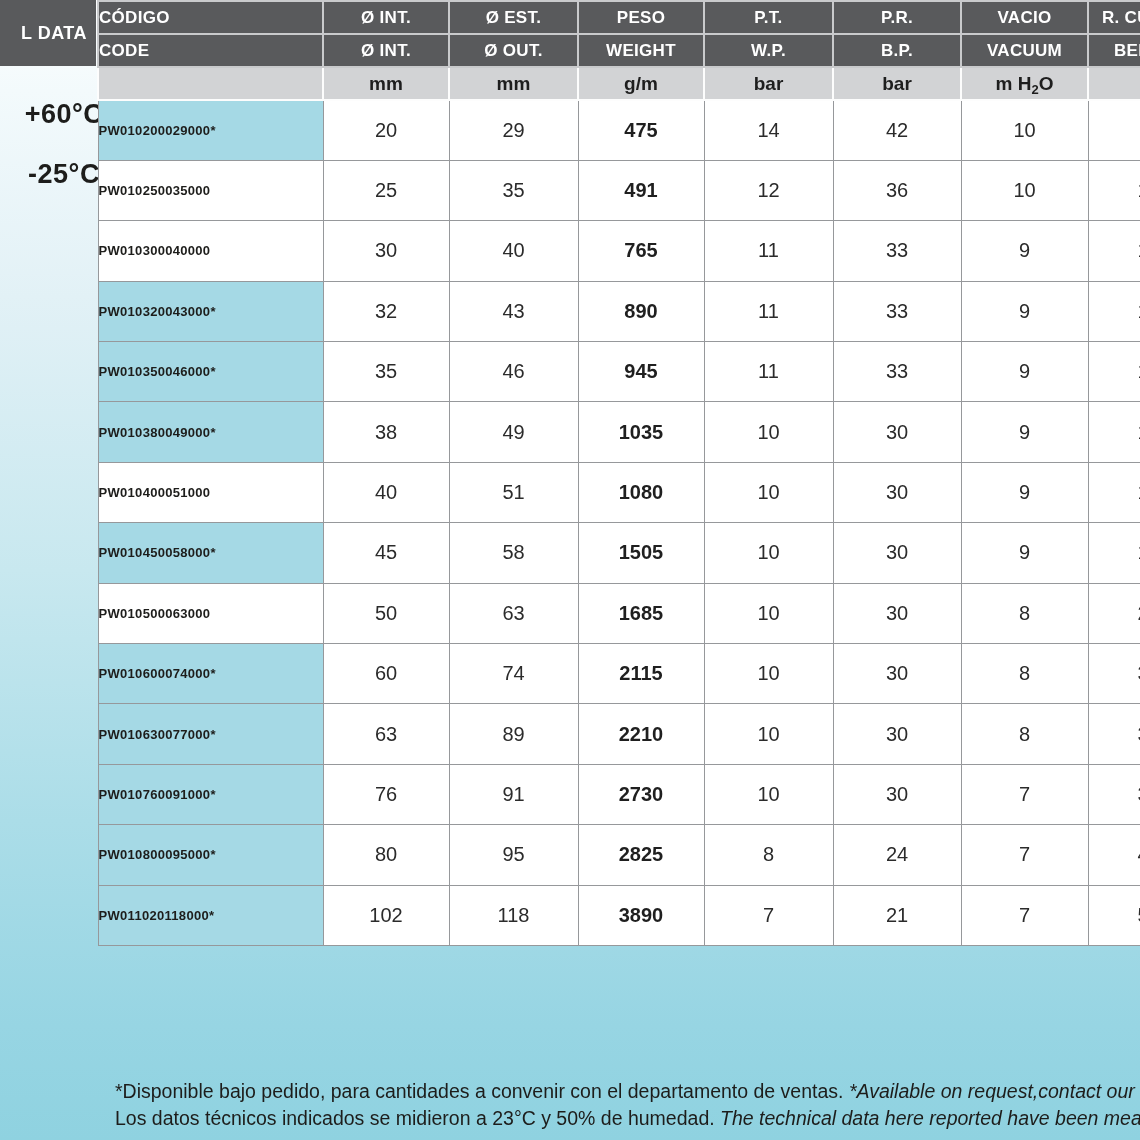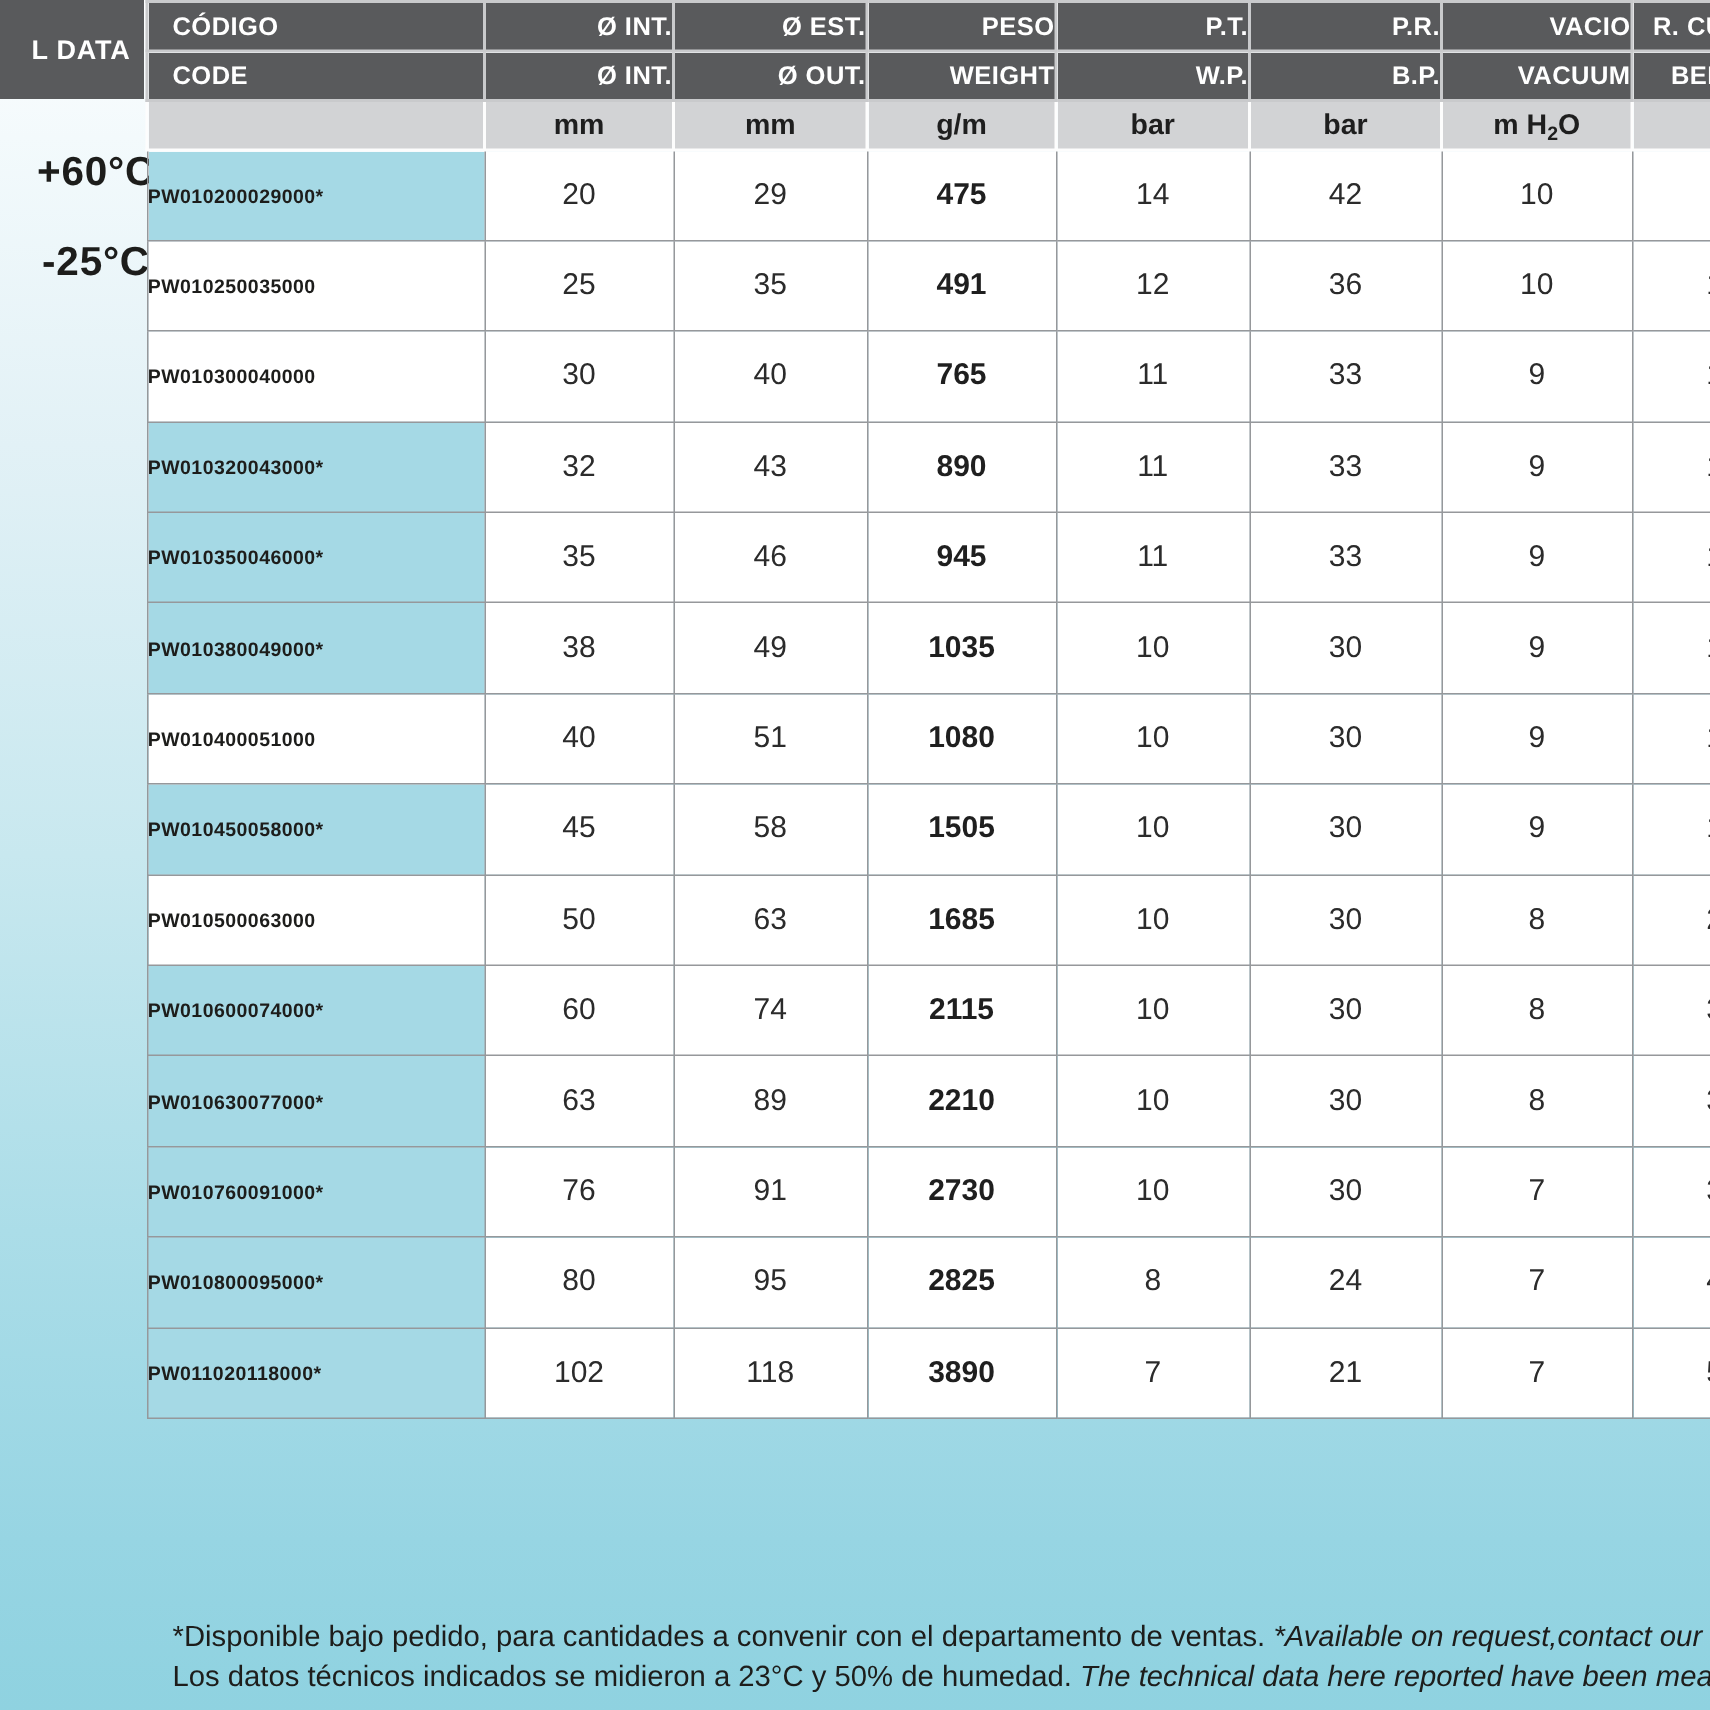--- a/index.html
+++ b/index.html
@@ -26,23 +26,23 @@
   
   .data-table{
     position:absolute;left:97px;top:0;width:1140px;
     border-collapse:collapse;table-layout:fixed;
   }
   .data-table th,.data-table td{
     box-sizing:border-box;overflow:hidden;white-space:nowrap;padding:0;
   }
   .hdr th{
     background:#595a5c;color:#fff;font-weight:700;font-size:17px;
-    height:33px;border:2px solid #c9cacc;text-align:right;letter-spacing:.3px;
-  }
-  .hdr th.col-code{text-align:left;padding-left:16px;}
+    height:33px;border:2px solid #c9cacc;text-align:center;letter-spacing:.3px;
+  }
+  .hdr th.col-code{text-align:left;padding-left:0;}
   .hdr th.col-bend{text-align:left;padding-left:13px;}
   .hdr2 th.col-bend{padding-left:25px;}
   .units td{
     background:#d2d3d5;color:#1e1e1e;font-weight:700;font-size:19px;
     height:33px;border:2px solid #fdfdfd;text-align:center;
   }
   .units .subscript{font-size:13px;position:relative;top:4px;}
   tbody td{
     background:#ffffff;border:1px solid #96989b;height:60.4px;
     font-size:20px;color:#2b2b2b;text-align:center;

